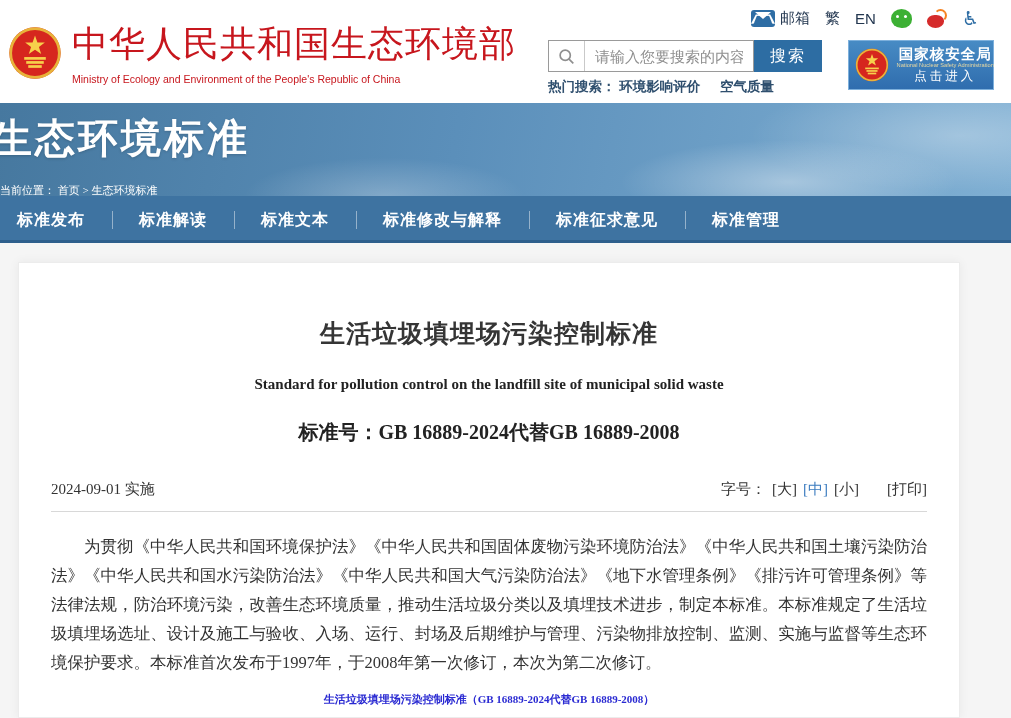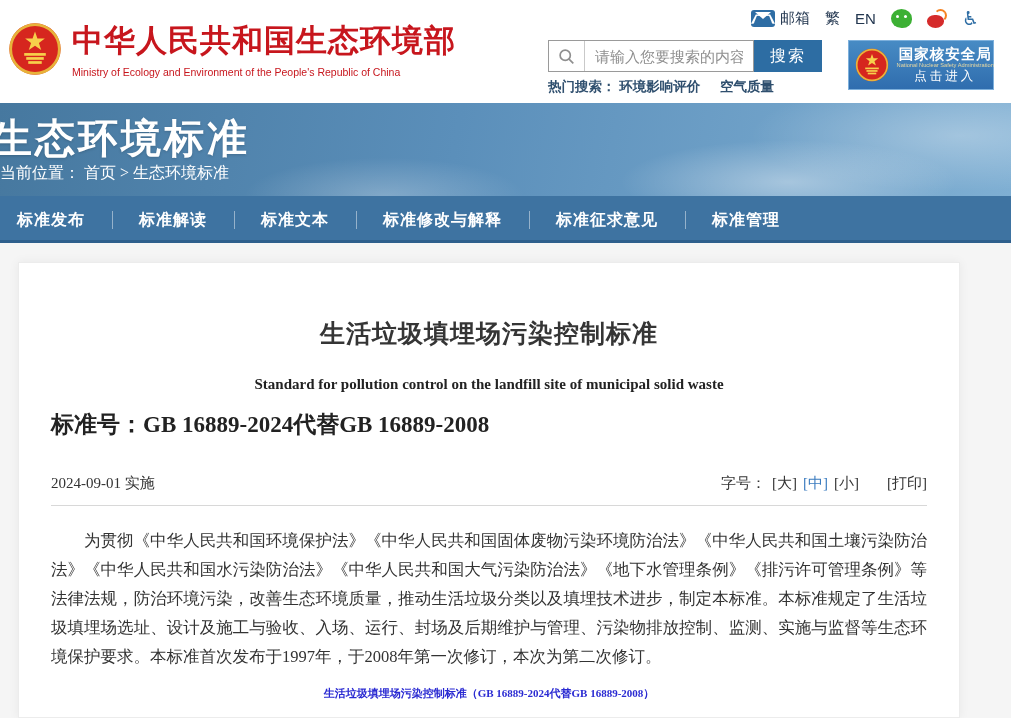--- a/index.html
+++ b/index.html
@@ -4,21 +4,21 @@
 <style>
   * { margin:0; padding:0; box-sizing:border-box; }
   html,body { width:1011px; height:718px; overflow:hidden; background:#fff;
     font-family:"Liberation Sans","DejaVu Sans",sans-serif; }
 
   
   .header { position:relative; height:103px; background:#fff; }
   .brand { position:absolute; left:8px; top:20px; display:flex; align-items:center; }
   .emblem { width:54px; height:54px; flex:0 0 auto; }
   .brand-text { margin-left:10px; }
-  .brand-cn { font-size:31px; font-weight:bold; color:#c7161d; letter-spacing:1px; }
+  .brand-cn { font-size:36px; font-weight:normal; color:#c7161d; letter-spacing:1px; }
   .brand-en { font-size:10.5px; color:#c7161d; margin-top:4px; }
 
   .topbar { position:absolute; right:32px; top:9px; display:flex; align-items:center; gap:15px;
     font-size:15px; color:#22364f; }
   .topbar a { text-decoration:none; color:#22364f; display:flex; align-items:center; gap:5px; }
   .mail-glyph { width:24px; height:17px; background:#2e6da4; border-radius:3px; position:relative; display:inline-block; }
   .mail-glyph::after { content:""; position:absolute; left:3px; top:3px; width:14px; height:8px;
     border-left:2px solid #fff; border-right:2px solid #fff; border-top:2px solid #fff;
     transform:perspective(10px) rotateX(30deg); }
   .mail-glyph::before { content:""; position:absolute; left:4px; top:2px;
@@ -53,21 +53,21 @@
 
   
   .banner { position:relative; height:93px; overflow:hidden;
     background:
       radial-gradient(ellipse 240px 60px at 78% 85%, rgba(255,255,255,.38), transparent 70%),
       radial-gradient(ellipse 300px 80px at 95% 35%, rgba(255,255,255,.30), transparent 70%),
       radial-gradient(ellipse 200px 55px at 38% 100%, rgba(255,255,255,.25), transparent 70%),
       linear-gradient(100deg,#46789f 0%,#5b8fba 45%,#7fafd3 100%); }
   .banner-title { position:absolute; left:-8px; top:8px; color:#fff; font-size:40px; font-weight:bold;
     font-family:"Liberation Serif","DejaVu Serif",serif; letter-spacing:3px; text-shadow:0 1px 3px rgba(0,0,0,.18); }
-  .breadcrumb { position:absolute; left:0; top:60px; color:#fff; font-size:16px;
+  .breadcrumb { position:absolute; left:0; top:80px; color:#fff; font-size:11px;
     font-family:"Liberation Serif","DejaVu Serif",serif; }
   .breadcrumb a { color:#fff; text-decoration:none; }
 
   
   .nav { height:47px; background:#3e73a1; border-bottom:3px solid #2e5f8c; }
   .nav ul { list-style:none; display:flex; height:48px; align-items:center; }
   .nav li { position:relative; padding:0 27px; color:#fff; font-size:16px; font-weight:bold;
     font-family:"Liberation Serif","DejaVu Serif",serif; letter-spacing:1px; cursor:pointer; white-space:nowrap; }
   .nav li:first-child { margin-left:-10px; }
   .nav li + li::before { content:""; position:absolute; left:0; top:50%; transform:translateY(-50%);
@@ -75,21 +75,21 @@
 
   
   .content { height:479px; background:#f5f5f5; }
   .card { margin-left:18px; width:942px; height:456px; margin-top:0; position:relative; top:19px;
     background:#fff; border:1px solid #ececec; box-shadow:0 0 10px rgba(0,0,0,.06);
     padding:0 32px; }
   .doc-title { margin-top:54px; text-align:center; font-size:25px; font-weight:bold; color:#353535;
     font-family:"Liberation Serif","DejaVu Serif",serif; letter-spacing:1px; }
   .doc-title-en { margin-top:26px; text-align:center; font-size:15px; font-weight:bold; color:#222;
     font-family:"Liberation Serif","DejaVu Serif",serif; }
-  .doc-no { margin-top:16px; font-size:23px; font-weight:bold; color:#222;
+  .doc-no { margin-top:26px; text-align:center; font-size:20px; font-weight:bold; color:#222;
     font-family:"Liberation Serif","DejaVu Serif",serif; }
   .meta-row { margin-top:34px; display:flex; justify-content:space-between; align-items:baseline;
     font-size:15px; color:#333; font-family:"Liberation Serif","DejaVu Serif",serif;text-align:center; }
   .fontsize-ctl span, .fontsize-ctl a { margin-left:6px; color:#333; text-decoration:none; cursor:pointer; }
   .fontsize-ctl .active { color:#3a7bbf; }
   .fontsize-ctl .print { margin-left:28px; }
   .divider { margin-top:12px; border-top:1px solid #d8d8d8; }
   .doc-body { margin-top:20px; font-size:16.5px; line-height:29px; color:#333; text-align:justify;
     text-indent:2em; font-family:"Liberation Serif","DejaVu Serif",serif; }
   .doc-link { margin-top:12px; text-align:center; }

